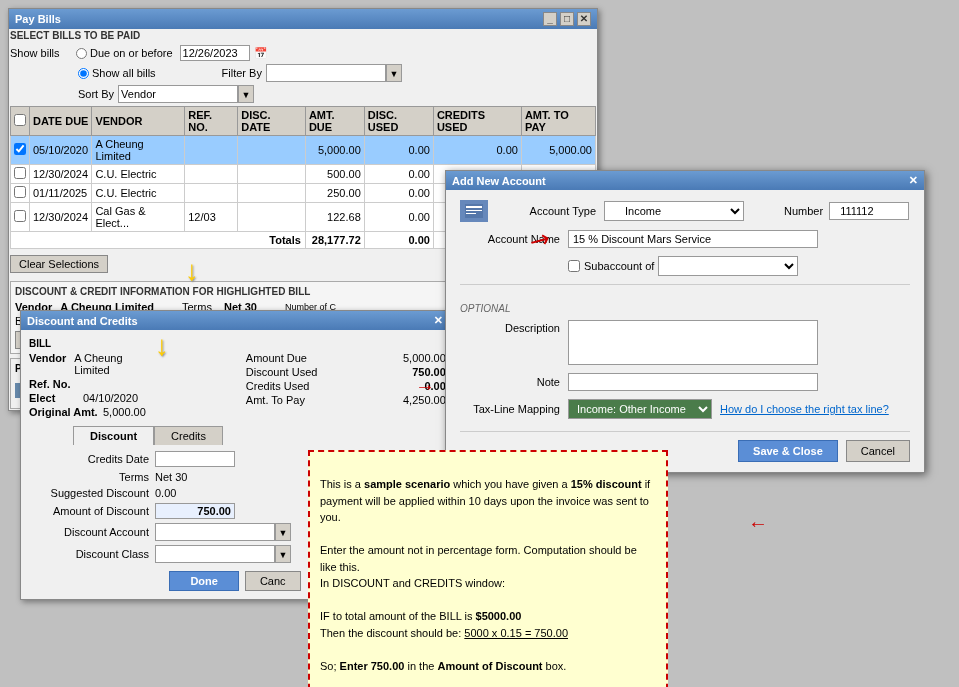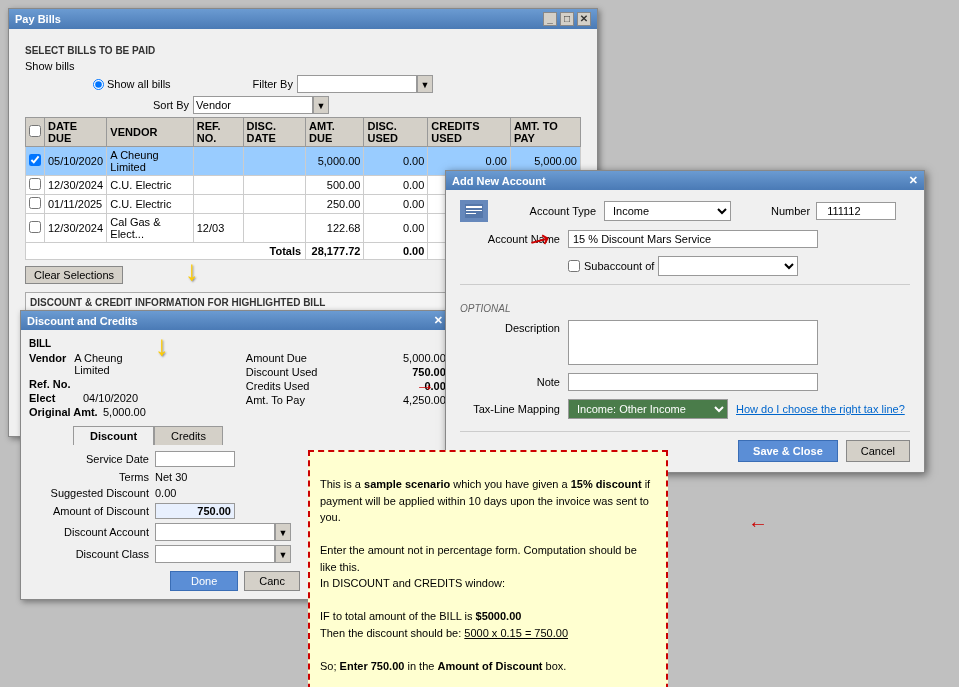--- a/index.html
+++ b/index.html
@@ -31,30 +31,30 @@
       display: inline-block;
       width: 14px; height: 14px;
       background: #d4d0c8;
       border: 1px solid #888;
       text-align: center;
       line-height: 12px;
       font-size: 10px;
       color: #333;
       cursor: pointer;
     }
-    .window-content { padding: 16px; }
+    .window-content { padding: 1px; }
 
     .section-label {
       font-size: 10px; font-weight: bold; color: #333;
       margin-bottom: 4px;
       text-transform: uppercase;
     }
 
     .show-bills-row {
-      display: flex; align-items: center; gap: 22px; margin-bottom: 3px;
+      display: flex; align-items: center; gap: 6px; margin-bottom: 3px;
     }
     .radio-option { display: flex; align-items: center; gap: 3px; }
     .dropdown-sm {
       border: 1px solid #999; background: white;
       padding: 1px 2px; width: 120px; font-size: 11px;
     }
     .dropdown-arrow {
       display: inline-block; width: 16px; height: 18px;
       background: #d4d0c8; border: 1px solid #999;
       text-align: center; line-height: 18px;
@@ -129,21 +129,21 @@
     .tab.active { background: #f0f0f0; font-weight: bold; }
 
     .discount-form { font-size: 10px; }
     .form-row { display: flex; align-items: center; margin-bottom: 4px; }
     .form-row label { width: 120px; text-align: right; margin-right: 6px; }
     .form-input-sm { border: 1px solid #999; padding: 1px 3px; width: 80px; background: white; }
     .form-dropdown { border: 1px solid #999; padding: 1px; width: 120px; background: white; }
     .form-input-value { border: 1px solid #999; padding: 1px 3px; width: 80px; background: #e8f0fe; font-weight: bold; text-align: right; }
 
     .dialog-btns { display: flex; gap: 6px; margin-top: 8px; justify-content: center; }
-    .done-btn { background: #5b8ed6; color: white; border: 1px solid #3a6db5; padding: 3px 20px; cursor: pointer; font-weight: normal; text-align: center; }
+    .done-btn { background: #5b8ed6; color: white; border: 1px solid #3a6db5; padding: 3px 20px; cursor: pointer; font-weight: bold; text-align: center; }
     .cancel-btn { background: #d4d0c8; border: 1px solid #888; padding: 3px 14px; cursor: pointer; }
 
     
     .add-account-dialog {
       position: absolute;
       top: 170px; left: 445px;
       width: 480px;
       background: #f0f0f0;
       border: 1px solid #888;
       box-shadow: 2px 2px 8px rgba(0,0,0,0.5);
@@ -156,22 +156,22 @@
       display: flex;
       justify-content: space-between;
       align-items: center;
       font-size: 12px;
       font-weight: bold;
     }
     .add-account-content { padding: 10px 14px; }
     .aa-row { display: flex; align-items: center; margin-bottom: 8px; }
     .aa-label { width: 100px; text-align: right; margin-right: 8px; font-size: 11px; }
     .aa-dropdown {
-      border: 1px solid #999; padding: 2px 4px;
-      width: 127px; background: white; font-size: 11px;
+      border: 1px solid #999; padding: 2px 16px;
+      width: 140px; background: white; font-size: 11px;
     }
     .aa-number-label { margin-left: 40px; margin-right: 6px; font-size: 11px; }
     .aa-number-input {
       border: 1px solid #999; padding: 2px 10px;
       width: 80px; background: white; font-size: 11px;
     }
     .aa-name-input {
       border: 1px solid #999; padding: 2px 4px;
       width: 250px; background: white; font-size: 11px;
     }
@@ -188,21 +188,21 @@
       border: 1px solid #999; padding: 2px 4px;
       width: 250px; height: 45px; background: white;
       font-size: 11px; resize: none;
     }
     .aa-note-input {
       border: 1px solid #999; padding: 2px 4px;
       width: 250px; background: white; font-size: 11px;
     }
     .aa-tax-dropdown {
       border: 1px solid #999; padding: 2px 4px;
-      width: 160px; background: #4a7c4a; color: white; font-size: 11px;
+      width: 144px; background: #4a7c4a; color: white; font-size: 11px;
     }
     .aa-tax-link { color: #0066cc; text-decoration: underline; margin-left: 8px; font-size: 11px; cursor: pointer; }
     .aa-footer { display: flex; justify-content: flex-end; gap: 8px; margin-top: 12px; padding-top: 8px; border-top: 1px solid #ccc; }
     .save-close-btn {
       background: #5b8ed6; color: white; border: 1px solid #3a6db5;
       padding: 4px 14px; cursor: pointer; font-size: 11px; font-weight: bold;
     }
     .cancel-aa-btn {
       background: #d4d0c8; border: 1px solid #888;
       padding: 4px 14px; cursor: pointer; font-size: 11px;
@@ -266,36 +266,42 @@
       <span>_</span>
       <span>□</span>
       <span>✕</span>
     </div>
   </div>
   <div class="window-content">
     <div class="section-label">SELECT BILLS TO BE PAID</div>
     
     <div class="show-bills-row">
       <span style="width:60px;">Show bills</span>
+      <div class="radio-option">
+        <input type="radio" name="showbills" style="">
+        <label>Due on or before</label>
+        <input type="text" value="12/26/2023" style="width: 70px; border: 1px solid rgb(153, 153, 153); padding: 1px 2px; margin-left: 4px;">
+        <span style="margin-left:2px;">📅</span>
+      </div>
     </div>
     <div class="show-bills-row" style="margin-left:68px;">
       <div class="radio-option">
         <input type="radio" name="showbills" checked="" style="">
         <label>Show all bills</label>
       </div>
       <div style="margin-left:40px; display:flex; align-items:center; gap:4px;">
         <label style="margin-left:20px;">Filter By</label>
         <div class="dropdown-container">
           <input type="text" class="dropdown-sm" style="">
           <span class="dropdown-arrow">▼</span>
         </div>
       </div>
     </div>
     <div class="show-bills-row" style="margin-left:68px; margin-top:2px;">
-      <div style="margin-left:60px; display:flex; align-items:center; gap:4px;">
+      <div style="display:flex; align-items:center; gap:4px;">
         <label>Sort By</label>
         <div class="dropdown-container">
           <input type="text" class="dropdown-sm" value="Vendor" style="">
           <span class="dropdown-arrow">▼</span>
         </div>
       </div>
     </div>
 
     
     <table class="bills-table" style="">
@@ -457,21 +463,21 @@
       </div>
     </div>
 
     <div class="tab-bar">
       <div class="tab active">Discount</div>
       <div class="tab">Credits</div>
     </div>
 
     <div class="discount-form">
       <div class="form-row">
-        <label>Service Date</label>
+        <label>Credits Date</label>
         <input type="text" class="form-input-sm" style="">
       </div>
       <div class="form-row">
         <label>Terms</label>
         <span>Net 30</span>
       </div>
       <div class="form-row">
         <label>Suggested Discount</label>
         <span>0.00</span>
       </div>

